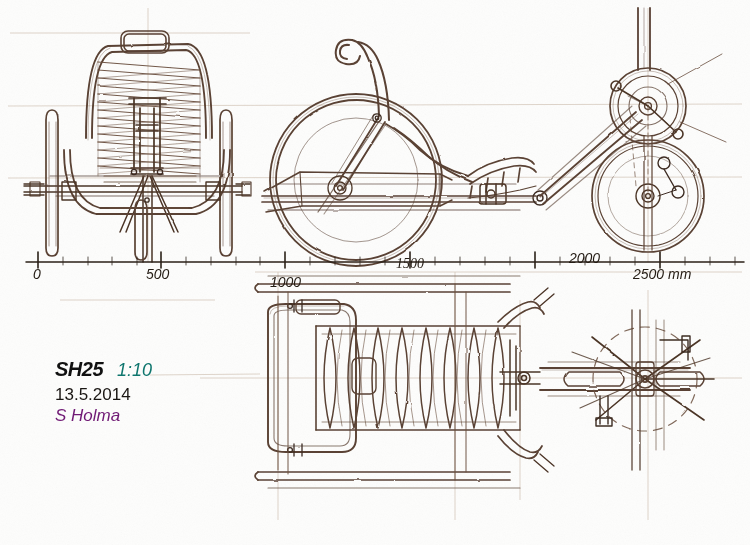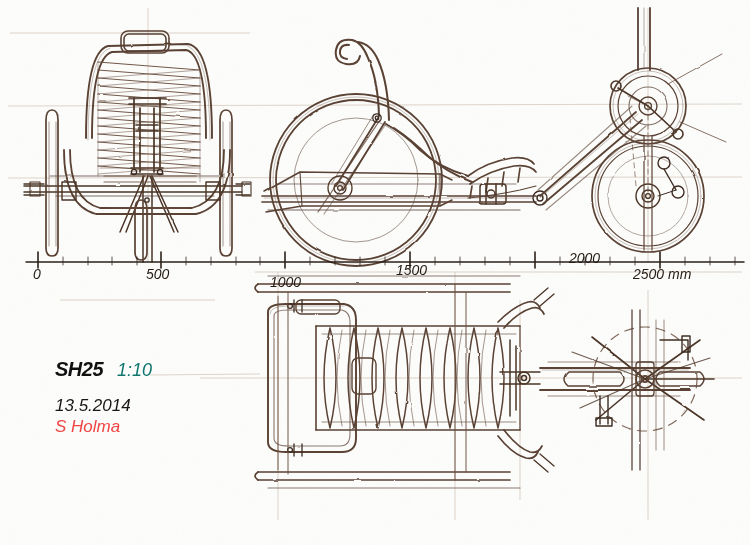--- a/index.html
+++ b/index.html
@@ -20,22 +20,22 @@
     line-height:1.18;
     color:#181410;
     user-select:none;
   }
   .tb-row1{display:flex;align-items:baseline;gap:14px;}
   .tb-code{
     font-size:20px;font-weight:bold;font-style:italic;
     letter-spacing:-0.5px;color:#111;
   }
   .tb-scale{font-size:18px;font-style:italic;color:#0f766e;}
-  .tb-date{font-size:17px;font-style:italic;margin-top:14px;color:#1a1613;}
-  .tb-author{font-size:17px;font-style:italic;margin-top:1px;color:#ef4444;}
+  .tb-date{font-size:17px;margin-top:3px;color:#1a1613;}
+  .tb-author{font-size:17px;font-style:italic;margin-top:1px;color:#701a75;}
 
   
   .ruler-label{
     position:absolute;
     font-size:14px;font-style:italic;
     color:#241c14;
     white-space:nowrap;
     user-select:none;
   }
 </style>
@@ -480,21 +480,21 @@
       <path d="M270 314 Q270 306 288 306 L344 306"></path>
       <path d="M542 370 L688 370"></path>
       <path d="M264 198 L534 198"></path>
       <path d="M540 198 L638 114"></path>
     </g>
   </svg>
 
   <div class="ruler-label" style="left:33px;top:266px;">0</div>
   <div class="ruler-label" style="left:146px;top:266px;">500</div>
   <div class="ruler-label" style="left:270px;top:266px;margin-top:8px;">1000</div>
-  <div class="ruler-label" style="left:396px;top:262px;">1500</div>
+  <div class="ruler-label" style="left:396px;top:256px;font-family:Liberation Serif, serif;">1500</div>
   <div class="ruler-label" style="left:521px;top:250px;margin-left:48px;">2000</div>
   <div class="ruler-label" style="left:633px;top:266px;">2500 mm</div>
 
   <div class="title-block">
     <div class="tb-row1">
       <span class="tb-code">SH25</span>
       <span class="tb-scale">1:10</span>
     </div>
     <div class="tb-date">13.5.2014</div>
     <div class="tb-author">S Holma</div>

